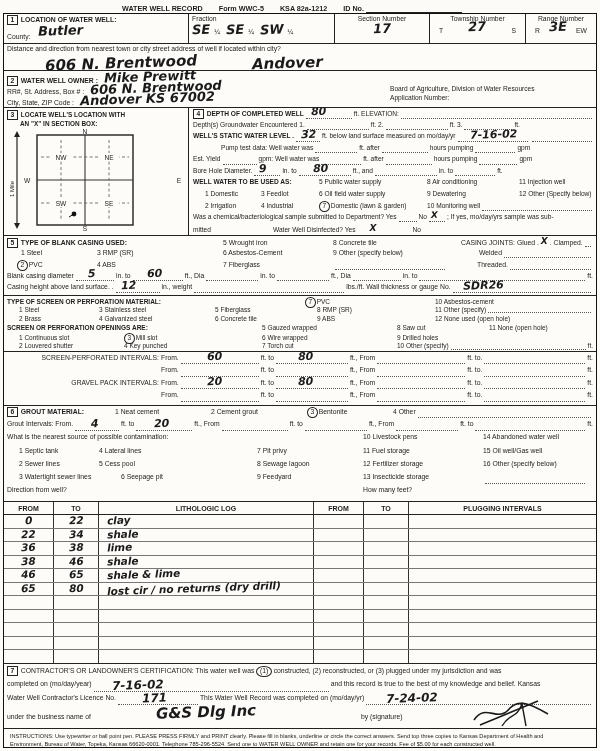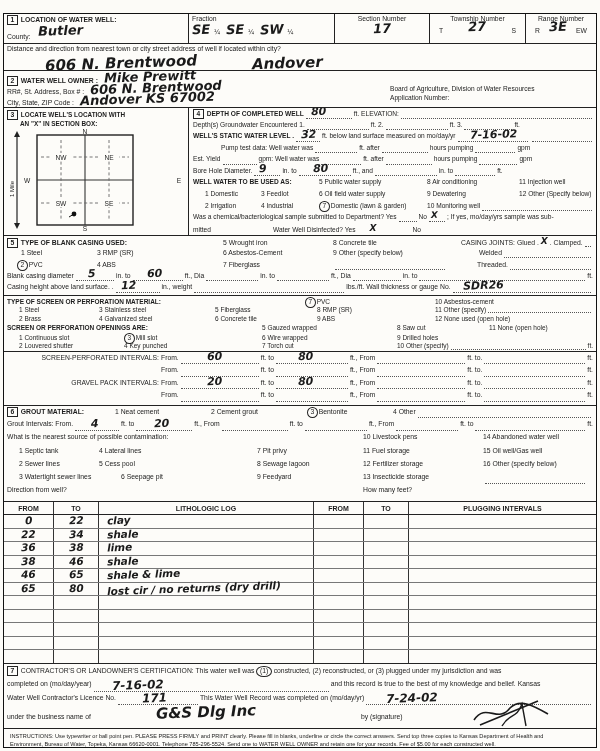--- a/index.html
+++ b/index.html
@@ -63,20 +63,27 @@
   .foot{flex:1;padding:3px 6px 0 6px;font-size:5.6px;line-height:8px;color:#222;}
   .svgbox text{font-family:"Liberation Sans",sans-serif;}
   .hw.lg{font-size:13px;}
   .hw.xl{font-size:15px;}
 </style>
 </head>
 <body>
 
 <div class="page">
 
+  <div class="topbar">
+    <span>WATER WELL RECORD</span>
+    <span>Form WWC-5</span>
+    <span>KSA 82a-1212</span>
+    <span style="margin-right:0">ID No.</span>
+    <span class="idline"></span>
+  </div>
 
   <div class="form">
 
     <div class="sec s1">
       <div class="col" style="width:185px">
         <div class="ln">
             <span class="secnum">1</span>
           <span class="b">LOCATION OF WATER WELL:</span>
           </div>
         <div class="ln" style="margin-top:3px">

